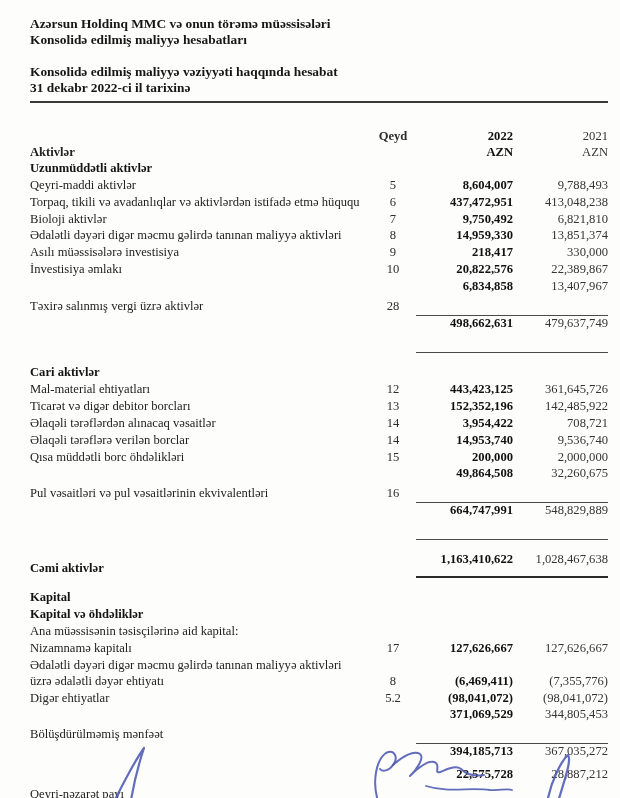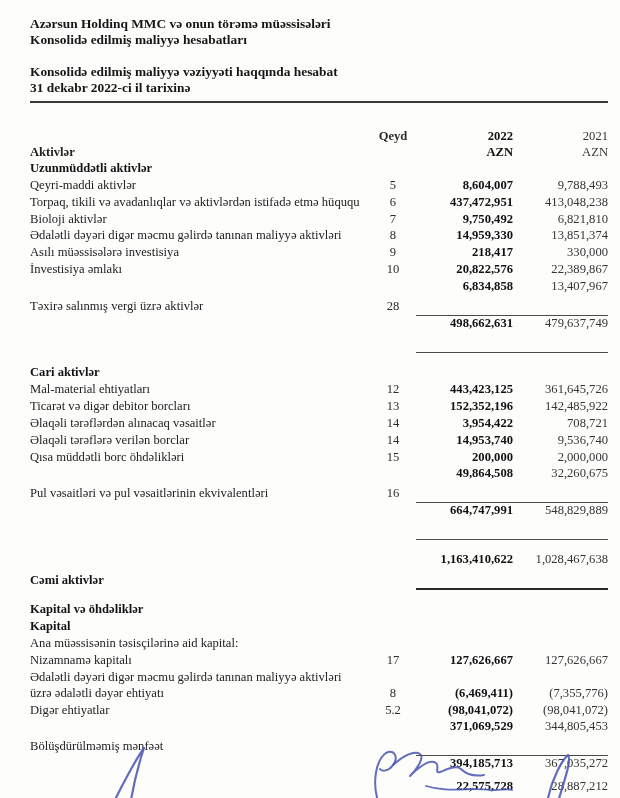--- a/index.html
+++ b/index.html
@@ -34,21 +34,21 @@
   }
   .cell { padding: 0 0 1px 0; }
   .cell.label  { color: #222; padding-right: 6px; }
   .cell.note   { text-align: center; color: #2c2c2c; }
   .cell.v2022  { text-align: right; font-weight: bold; color: #111; padding-right: 3px; }
   .cell.v2021  { text-align: right; color: #343434; }
   .head-row .cell { padding-bottom: 0; }
   .bold { font-weight: bold; color: #141414; }
   .row.section .label, .row.total .label { font-weight: bold; color: #141414; }
   .rule-below .v2022, .rule-below .v2021 { border-bottom: 1px solid #4a4a4a; padding-bottom: 20px; }
-  .rule-thick .v2022, .rule-thick .v2021 { border-bottom: 2px solid #2b2b2b; padding-bottom: 20px; }
+  .rule-thick .v2022, .rule-thick .v2021 { border-bottom: 2px solid #2b2b2b; padding-bottom: 8px; }
   .spacer    { height: 12px; }
   .spacer-sm { height: 6px; }
 
   
   .sig { position: absolute; pointer-events: none; }
   .sig-left  { left: 92px;  top: 746px; }
   .sig-right { left: 368px; top: 748px; }
   .sig path { fill: none; stroke-linecap: round; stroke-linejoin: round; opacity: 0.88; }
 </style>
 </head>
@@ -189,27 +189,27 @@
           </div>
           <div class="spacer"></div>
           <div class="row total rule-thick">
             <div class="cell label">Cəmi aktivlər</div>
             <div class="cell note"></div>
             <div class="cell v2022">1,163,410,622</div>
             <div class="cell v2021">1,028,467,638</div>
           </div>
           <div class="spacer"></div>
           <div class="row section">
+            <div class="cell label">Kapital</div>
+            <div class="cell note"></div>
+            <div class="cell v2022"></div>
+            <div class="cell v2021"></div>
+          </div>
+          <div class="row section">
             <div class="cell label">Kapital və öhdəliklər</div>
-            <div class="cell note"></div>
-            <div class="cell v2022"></div>
-            <div class="cell v2021"></div>
-          </div>
-          <div class="row section">
-            <div class="cell label">Kapital</div>
             <div class="cell note"></div>
             <div class="cell v2022"></div>
             <div class="cell v2021"></div>
           </div>
           <div class="row item">
             <div class="cell label">Ana müəssisənin təsisçilərinə aid kapital:</div>
             <div class="cell note"></div>
             <div class="cell v2022"></div>
             <div class="cell v2021"></div>
           </div>

